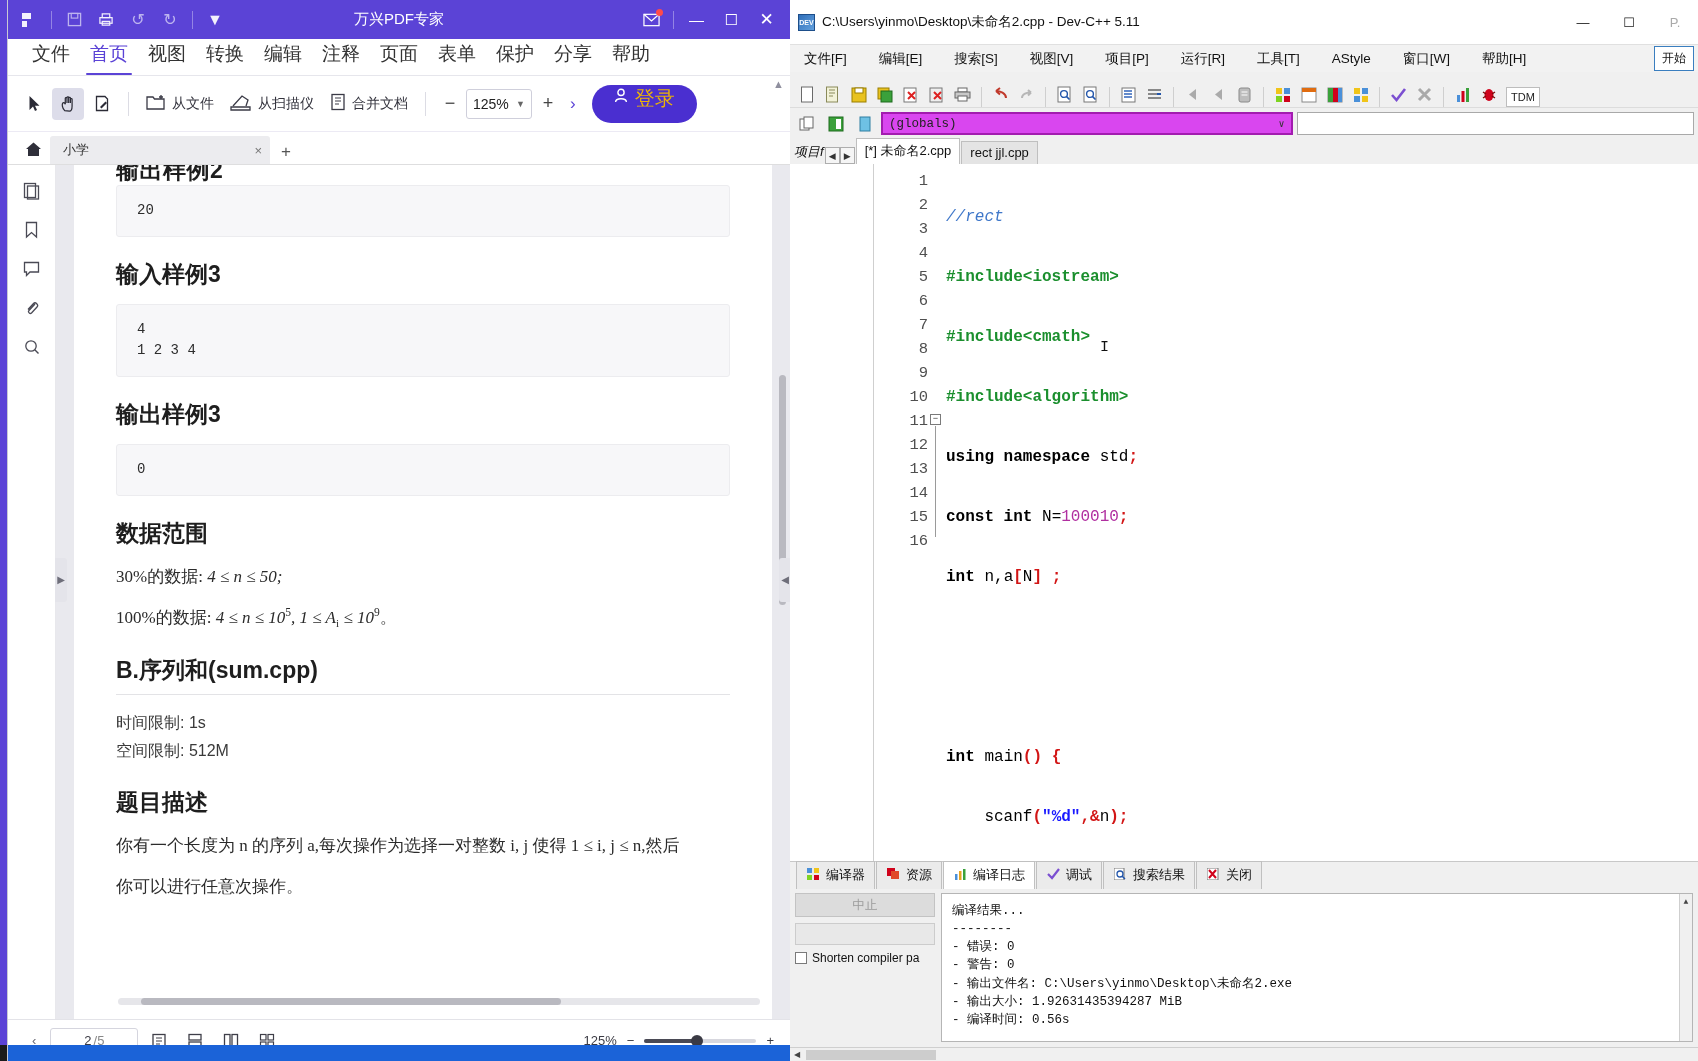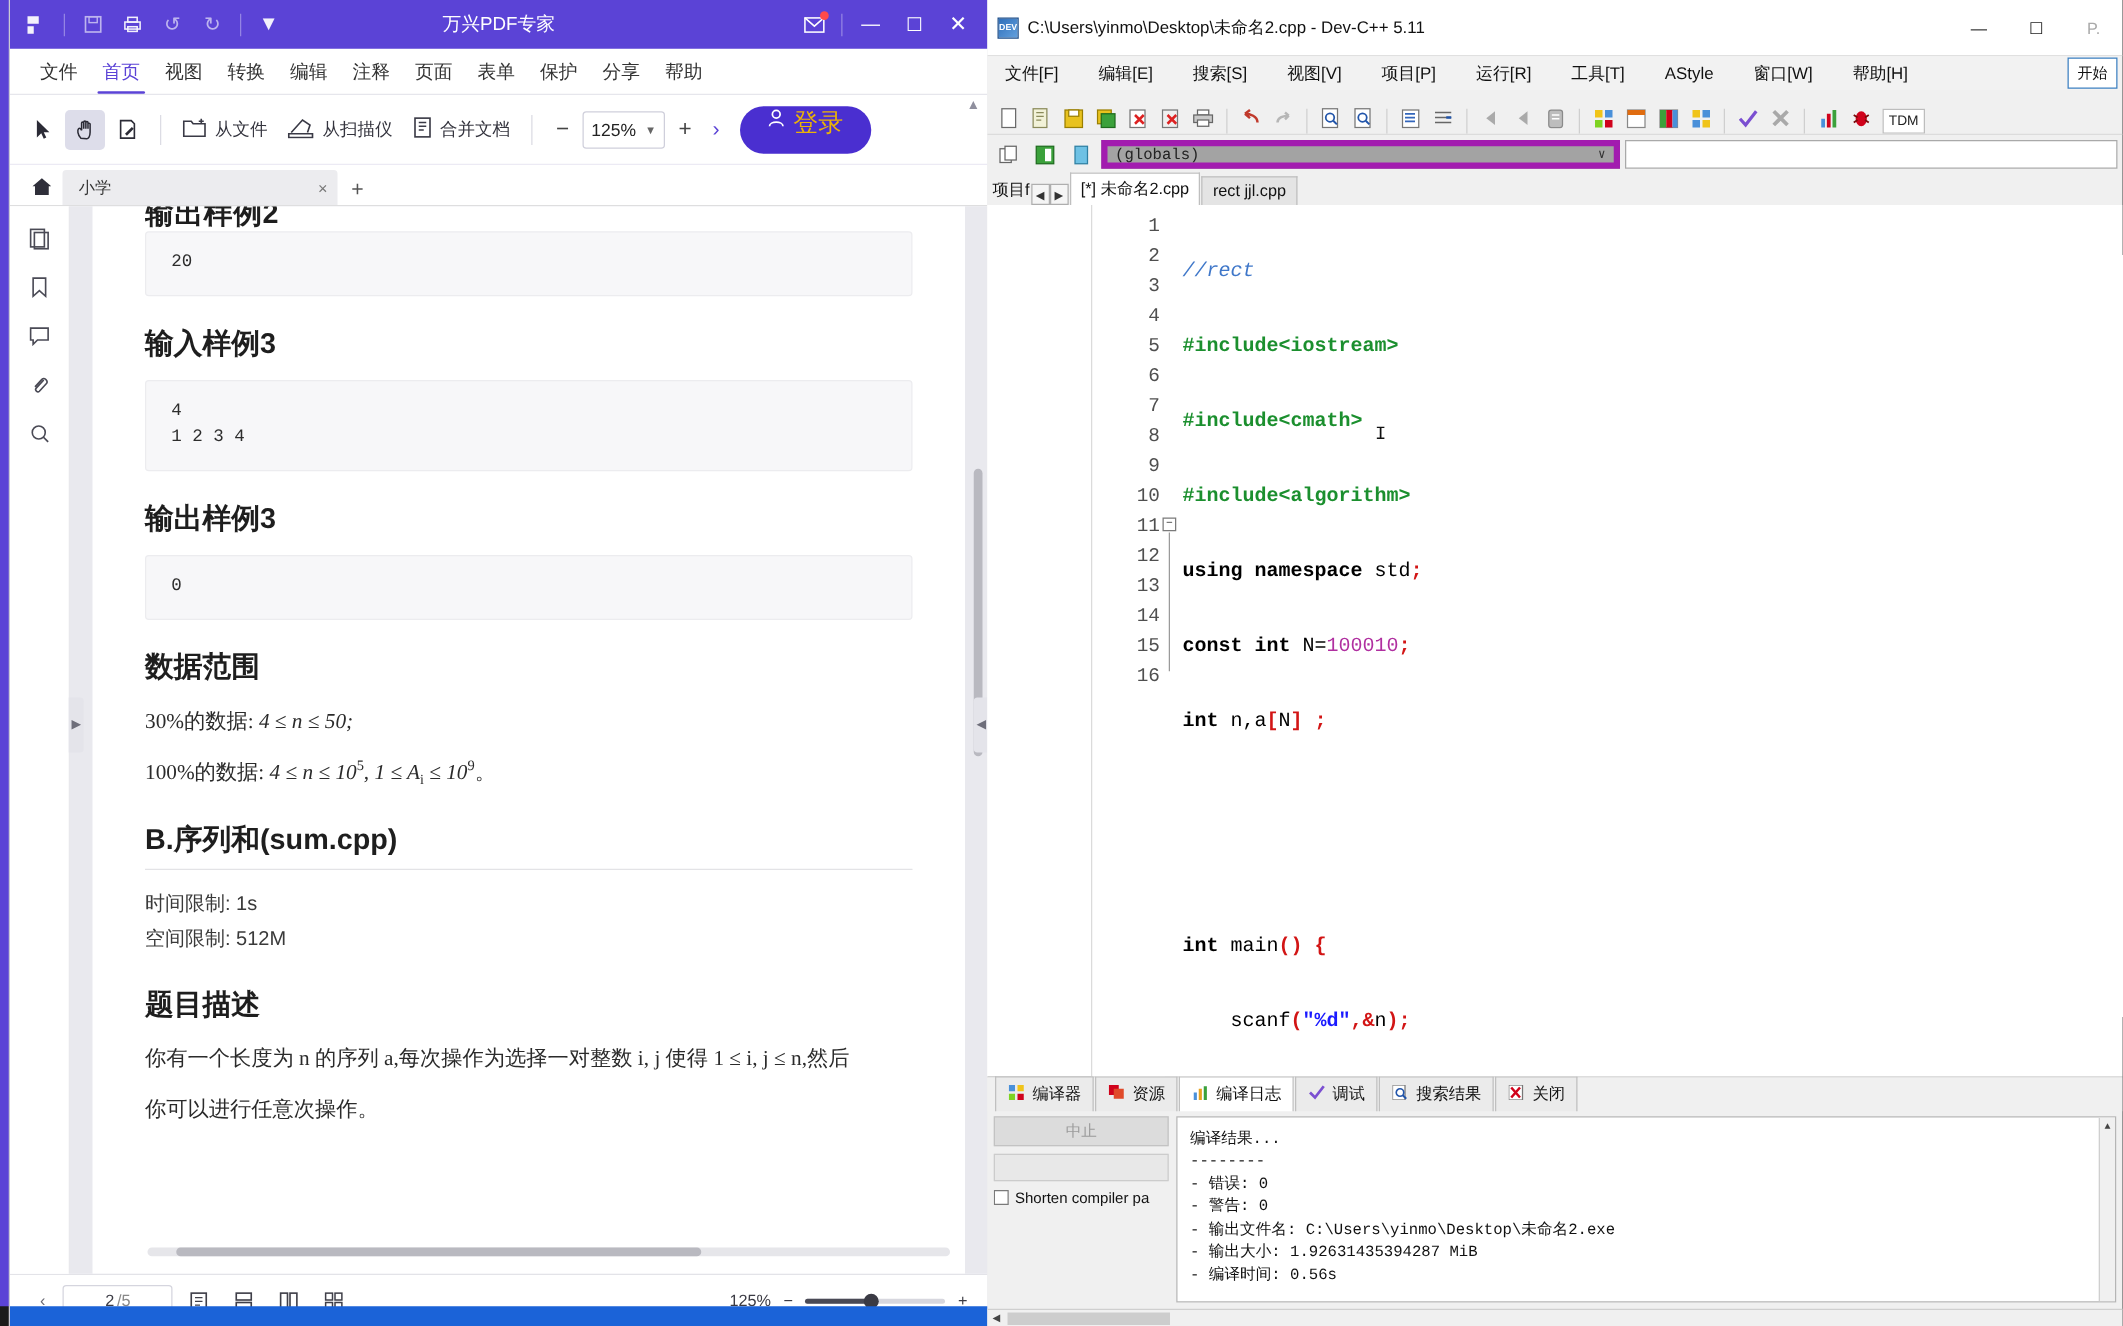--- a/index.html
+++ b/index.html
@@ -47,21 +47,21 @@
     justify-content: center; color: #fff; font-size: 15px;
   }
   .win-btn.close { font-size: 17px; }
 
   
   .pdf-menubar {
     height: 37px; display: flex; align-items: flex-end; padding-left: 14px;
     gap: 0; border-bottom: 1px solid #e6e6ec; background: #fff; flex: none;
   }
   .pdf-menu-item {
-    padding: 6px 10px 8px; font-size: 15px; color: #333; position: relative;
+    padding: 6px 10px 8px; font-size: 19px; color: #333; position: relative;
     white-space: nowrap;
   }
   .pdf-menu-item.active { color: #5b43d6; }
   .pdf-menu-item.active::after {
     content: ""; position: absolute; left: 6px; right: 6px; bottom: 0;
     height: 2.5px; background: #5b43d6; border-radius: 2px;
   }
 
   
   .pdf-toolbar {
@@ -250,31 +250,31 @@
   .tsep { width: 1px; height: 20px; background: #cfcfcf; margin: 0 5px; }
   .tdm {
     border: 1px solid #bdbdbd; background: #fff; font-size: 11px;
     padding: 3px 4px; color: #222; margin-left: 4px;
   }
   .dev-combobar {
     height: 31px; display: flex; align-items: center; gap: 4px; padding: 0 4px;
     background: #f0f0f0; flex: none;
   }
   .combo {
-    flex: 1; height: 23px; border: 5px solid #a21caf; background: #a3a3a3;
+    flex: 1; height: 23px; border: 2px solid #a21caf; background: #d946ef;
     display: flex; align-items: center; padding: 0 6px; font-size: 12.5px;
     font-family: "Liberation Mono", monospace; color: #222;
   }
   .combo .cv { margin-left: auto; font-size: 10px; color: #333; }
   .combo2 { flex: 1; height: 23px; border: 1px solid #a9a9a9; background: #fff; }
   .dev-tabrow {
     height: 25px; display: flex; align-items: flex-end; background: #f0f0f0;
     padding-left: 4px; flex: none; font-size: 13px; gap: 1px;
   }
-  .proj-label { font-size: 13px; color: #111; padding-bottom: 3px; }
+  .proj-label { font-size: 13px; color: #111; padding-bottom: 3px; font-style: italic; }
   .spin { display: flex; }
   .spin span {
     width: 15px; height: 17px; border: 1px solid #aeaeae; background: #f5f5f5;
     font-size: 9px; display: flex; align-items: center; justify-content: center; color: #333;
   }
   .file-tab {
     padding: 3px 8px 4px; border: 1px solid #bfbfbf; border-bottom: none;
     background: #e4e4e4; color: #111; font-size: 13px;
   }
   .file-tab.active { background: #fff; }

